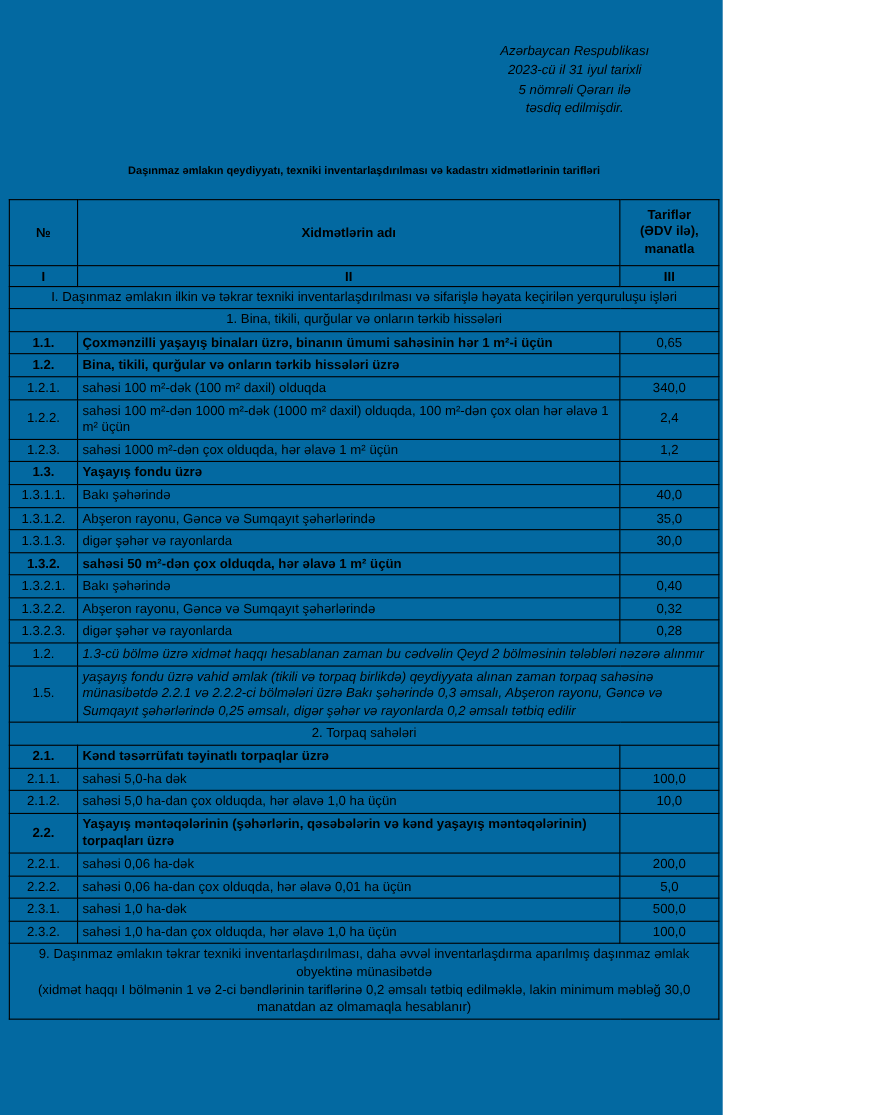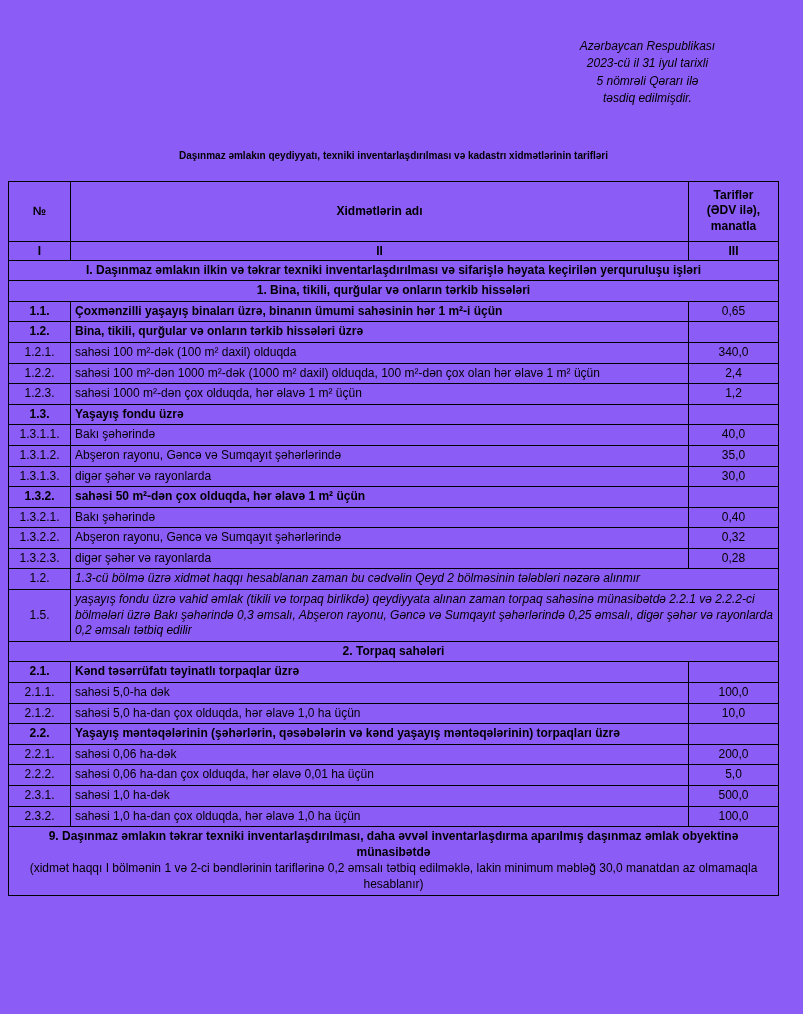--- a/index.html
+++ b/index.html
@@ -3,24 +3,24 @@
 <meta charset="utf-8">
 <style>
   * { box-sizing: border-box; margin: 0; padding: 0; }
   html, body { background: #ffffff; }
   body {
     width: 803px;
     font-family: "Liberation Sans", sans-serif;
     color: #000;
   }
   .page {
-    width: 803px;
+    width: 657px;
     min-height: 1014px;
-    padding: 38px 24px 10px 8px;
-    background: #8b5cf6;
+    padding: 38px 3px 10px 8px;
+    background: #0369a1;
   }
   .approval {
     width: 235px;
     margin-left: auto;
     margin-right: 14px;
     text-align: center;
     font-style: italic;
     font-size: 12px;
     line-height: 1.45;
   }
@@ -45,21 +45,21 @@
   thead th { font-weight: bold; text-align: center; }
   .main-head th { height: 60px; }
   .tariff-head { white-space: pre-line; line-height: 1.3; }
   .subhead th { padding: 0 2px; height: 16px; font-size: 12px; }
   td.section-cell { text-align: center; font-weight: bold; padding: 3px 6px; }
   td.num-cell { text-align: center; }
   td.name-cell { text-align: left; padding-left: 7px; padding-right: 6px; }
   td.note-cell { text-align: left; padding-left: 7px; padding-right: 6px; font-style: italic; }
   td.tariff-cell { text-align: center; }
   .bold { font-weight: bold; }
-  .section-title { font-weight: bold; }
+  .section-title { font-weight: normal; }
   .section-subtext { font-weight: normal; margin-top: 1px; }
   tbody td { height: 20px; line-height: 1.3; }
 </style>
 </head>
 <body>
 
 <div class="page">
 
   <div class="approval">
     <div>Azərbaycan Respublikası</div>

